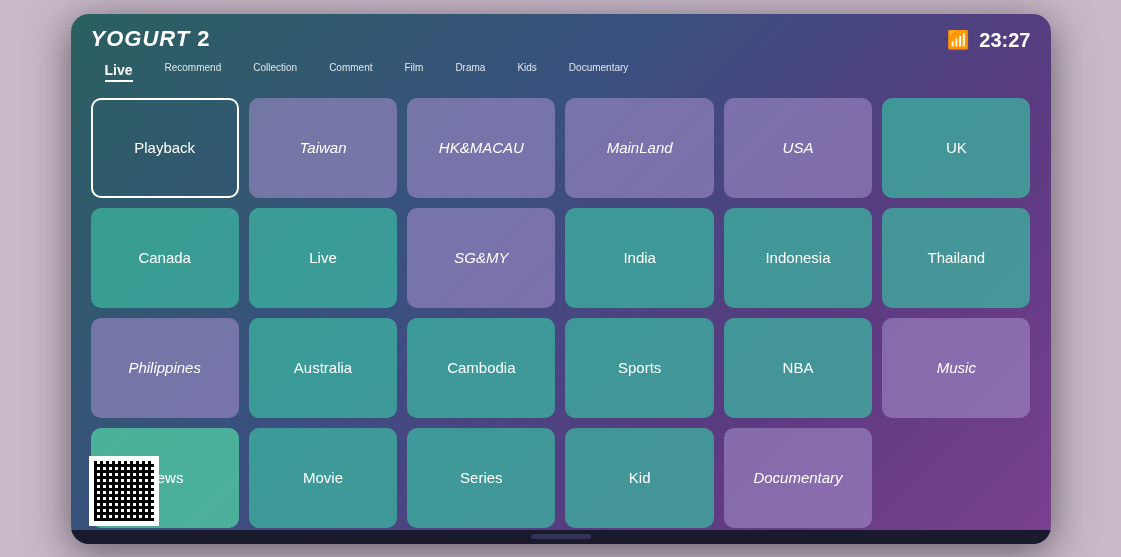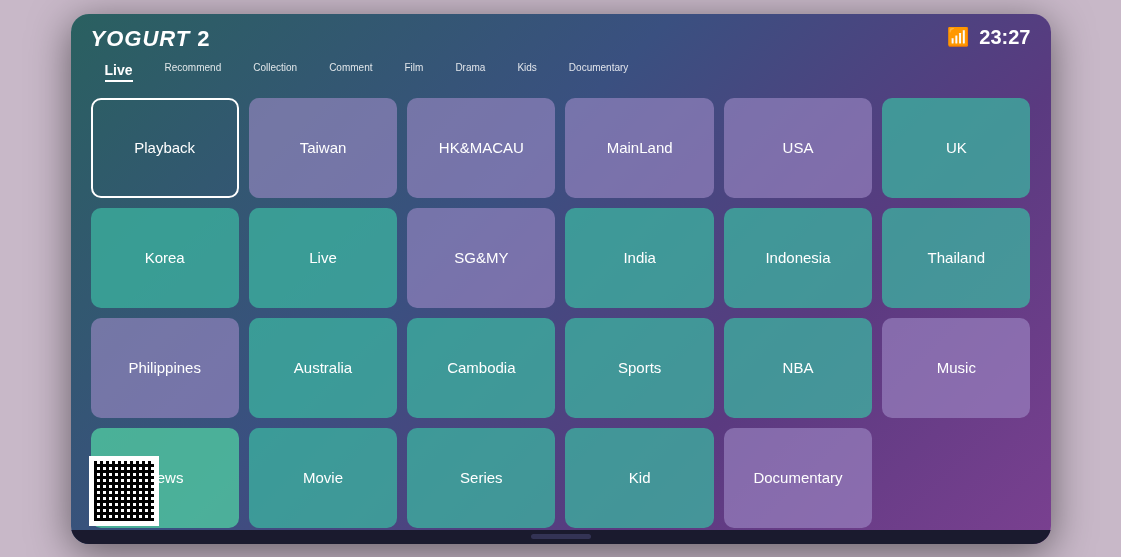--- a/index.html
+++ b/index.html
@@ -26,21 +26,21 @@
     .tv-screen {
       width: 100%;
       height: 100%;
       display: flex;
       flex-direction: column;
       padding: 12px 20px 16px 20px;
     }
     
     .header {
       display: flex;
-      align-items: flex-start;
+      align-items: flex-end;
       justify-content: space-between;
       margin-bottom: 8px;
     }
     .logo {
       color: white;
       font-size: 22px;
       font-weight: bold;
       letter-spacing: 1px;
     }
     .logo span {
@@ -101,20 +101,21 @@
       color: white;
       cursor: pointer;
       border: none;
       transition: opacity 0.2s;
     }
     .grid-btn.teal {
       background: rgba(60, 180, 160, 0.75);
     }
     .grid-btn.purple-light {
       background: rgba(160, 140, 200, 0.6);
+      font-style: italic;
     }
     .grid-btn.active-selected {
       background: transparent;
       border: 2.5px solid white;
       color: white;
     }
     .grid-btn.green-teal {
       background: rgba(80, 200, 160, 0.8);
     }
     
@@ -190,21 +191,21 @@
     </div>
 
     <div class="grid">
       <button class="grid-btn active-selected">Playback</button>
       <button class="grid-btn purple-light">Taiwan</button>
       <button class="grid-btn purple-light">HK&amp;MACAU</button>
       <button class="grid-btn purple-light">MainLand</button>
       <button class="grid-btn purple-light">USA</button>
 
       <button class="grid-btn teal">UK</button>
-      <button class="grid-btn teal">Korea</button>
+      <button class="grid-btn teal">Canada</button>
       <button class="grid-btn teal">Live</button>
       <button class="grid-btn purple-light">SG&amp;MY</button>
 
       <button class="grid-btn teal">India</button>
       <button class="grid-btn teal">Indonesia</button>
       <button class="grid-btn teal">Thailand</button>
       <button class="grid-btn purple-light">Philippines</button>
 
       <button class="grid-btn teal">Australia</button>
       <button class="grid-btn teal">Cambodia</button>

